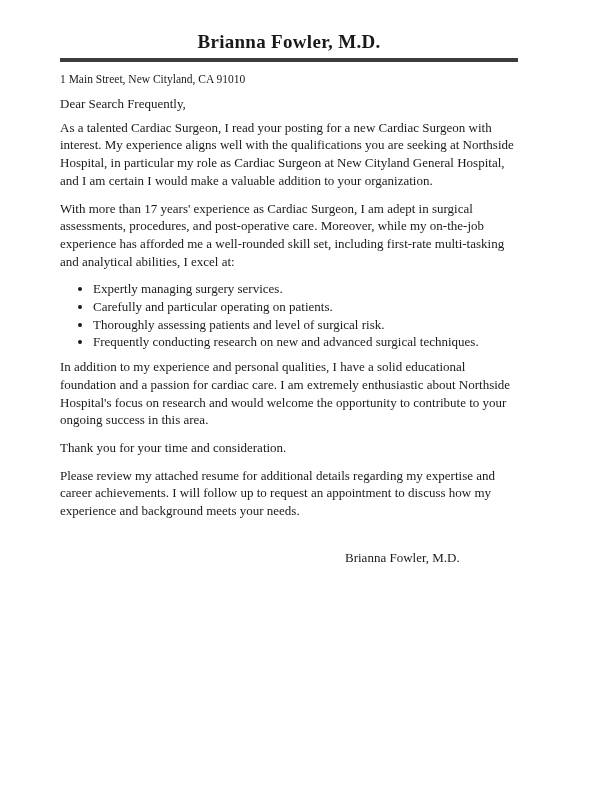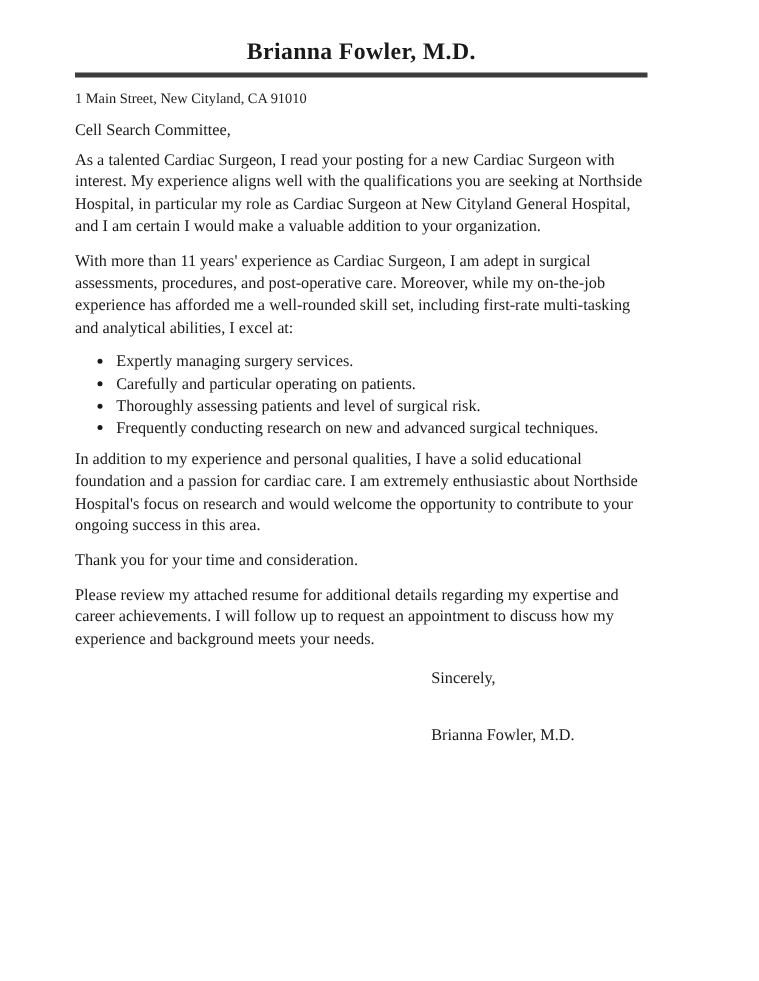--- a/index.html
+++ b/index.html
@@ -71,37 +71,36 @@
 <div class="page">
 
   <h1 class="page-title">Brianna Fowler, M.D.</h1>
 
   <div class="header-rule"></div>
 
   <div class="contact-block">
     <div>1 Main Street, New Cityland, CA 91010</div>
   </div>
 
-  <p class="salutation">Cell Search Committee,</p>
+  <p class="salutation">Dear Search Frequently,</p>
 
   <p>As a talented Cardiac Surgeon, I read your posting for a new Cardiac Surgeon with interest. My experience aligns well with the qualifications you are seeking at Northside Hospital, in particular my role as Cardiac Surgeon at New Cityland General Hospital, and I am certain I would make a valuable addition to your organization.</p>
 
-  <p>With more than 11 years' experience as Cardiac Surgeon, I am adept in surgical assessments, procedures, and post-operative care. Moreover, while my on-the-job experience has afforded me a well-rounded skill set, including first-rate multi-tasking and analytical abilities, I excel at:</p>
+  <p>With more than 17 years' experience as Cardiac Surgeon, I am adept in surgical assessments, procedures, and post-operative care. Moreover, while my on-the-job experience has afforded me a well-rounded skill set, including first-rate multi-tasking and analytical abilities, I excel at:</p>
 
   <ul class="bullet-list">
     <li>Expertly managing surgery services.</li>
     <li>Carefully and particular operating on patients.</li>
     <li>Thoroughly assessing patients and level of surgical risk.</li>
     <li>Frequently conducting research on new and advanced surgical techniques.</li>
   </ul>
 
   <p>In addition to my experience and personal qualities, I have a solid educational foundation and a passion for cardiac care. I am extremely enthusiastic about Northside Hospital's focus on research and would welcome the opportunity to contribute to your ongoing success in this area.</p>
 
   <p>Thank you for your time and consideration.</p>
 
   <p>Please review my attached resume for additional details regarding my expertise and career achievements. I will follow up to request an appointment to discuss how my experience and background meets your needs.</p>
 
   <div class="closing-block">
-    <p>Sincerely,</p>
     <p class="signature-line">Brianna Fowler, M.D.</p>
   </div>
 
 </div>
 
 </body></html>

